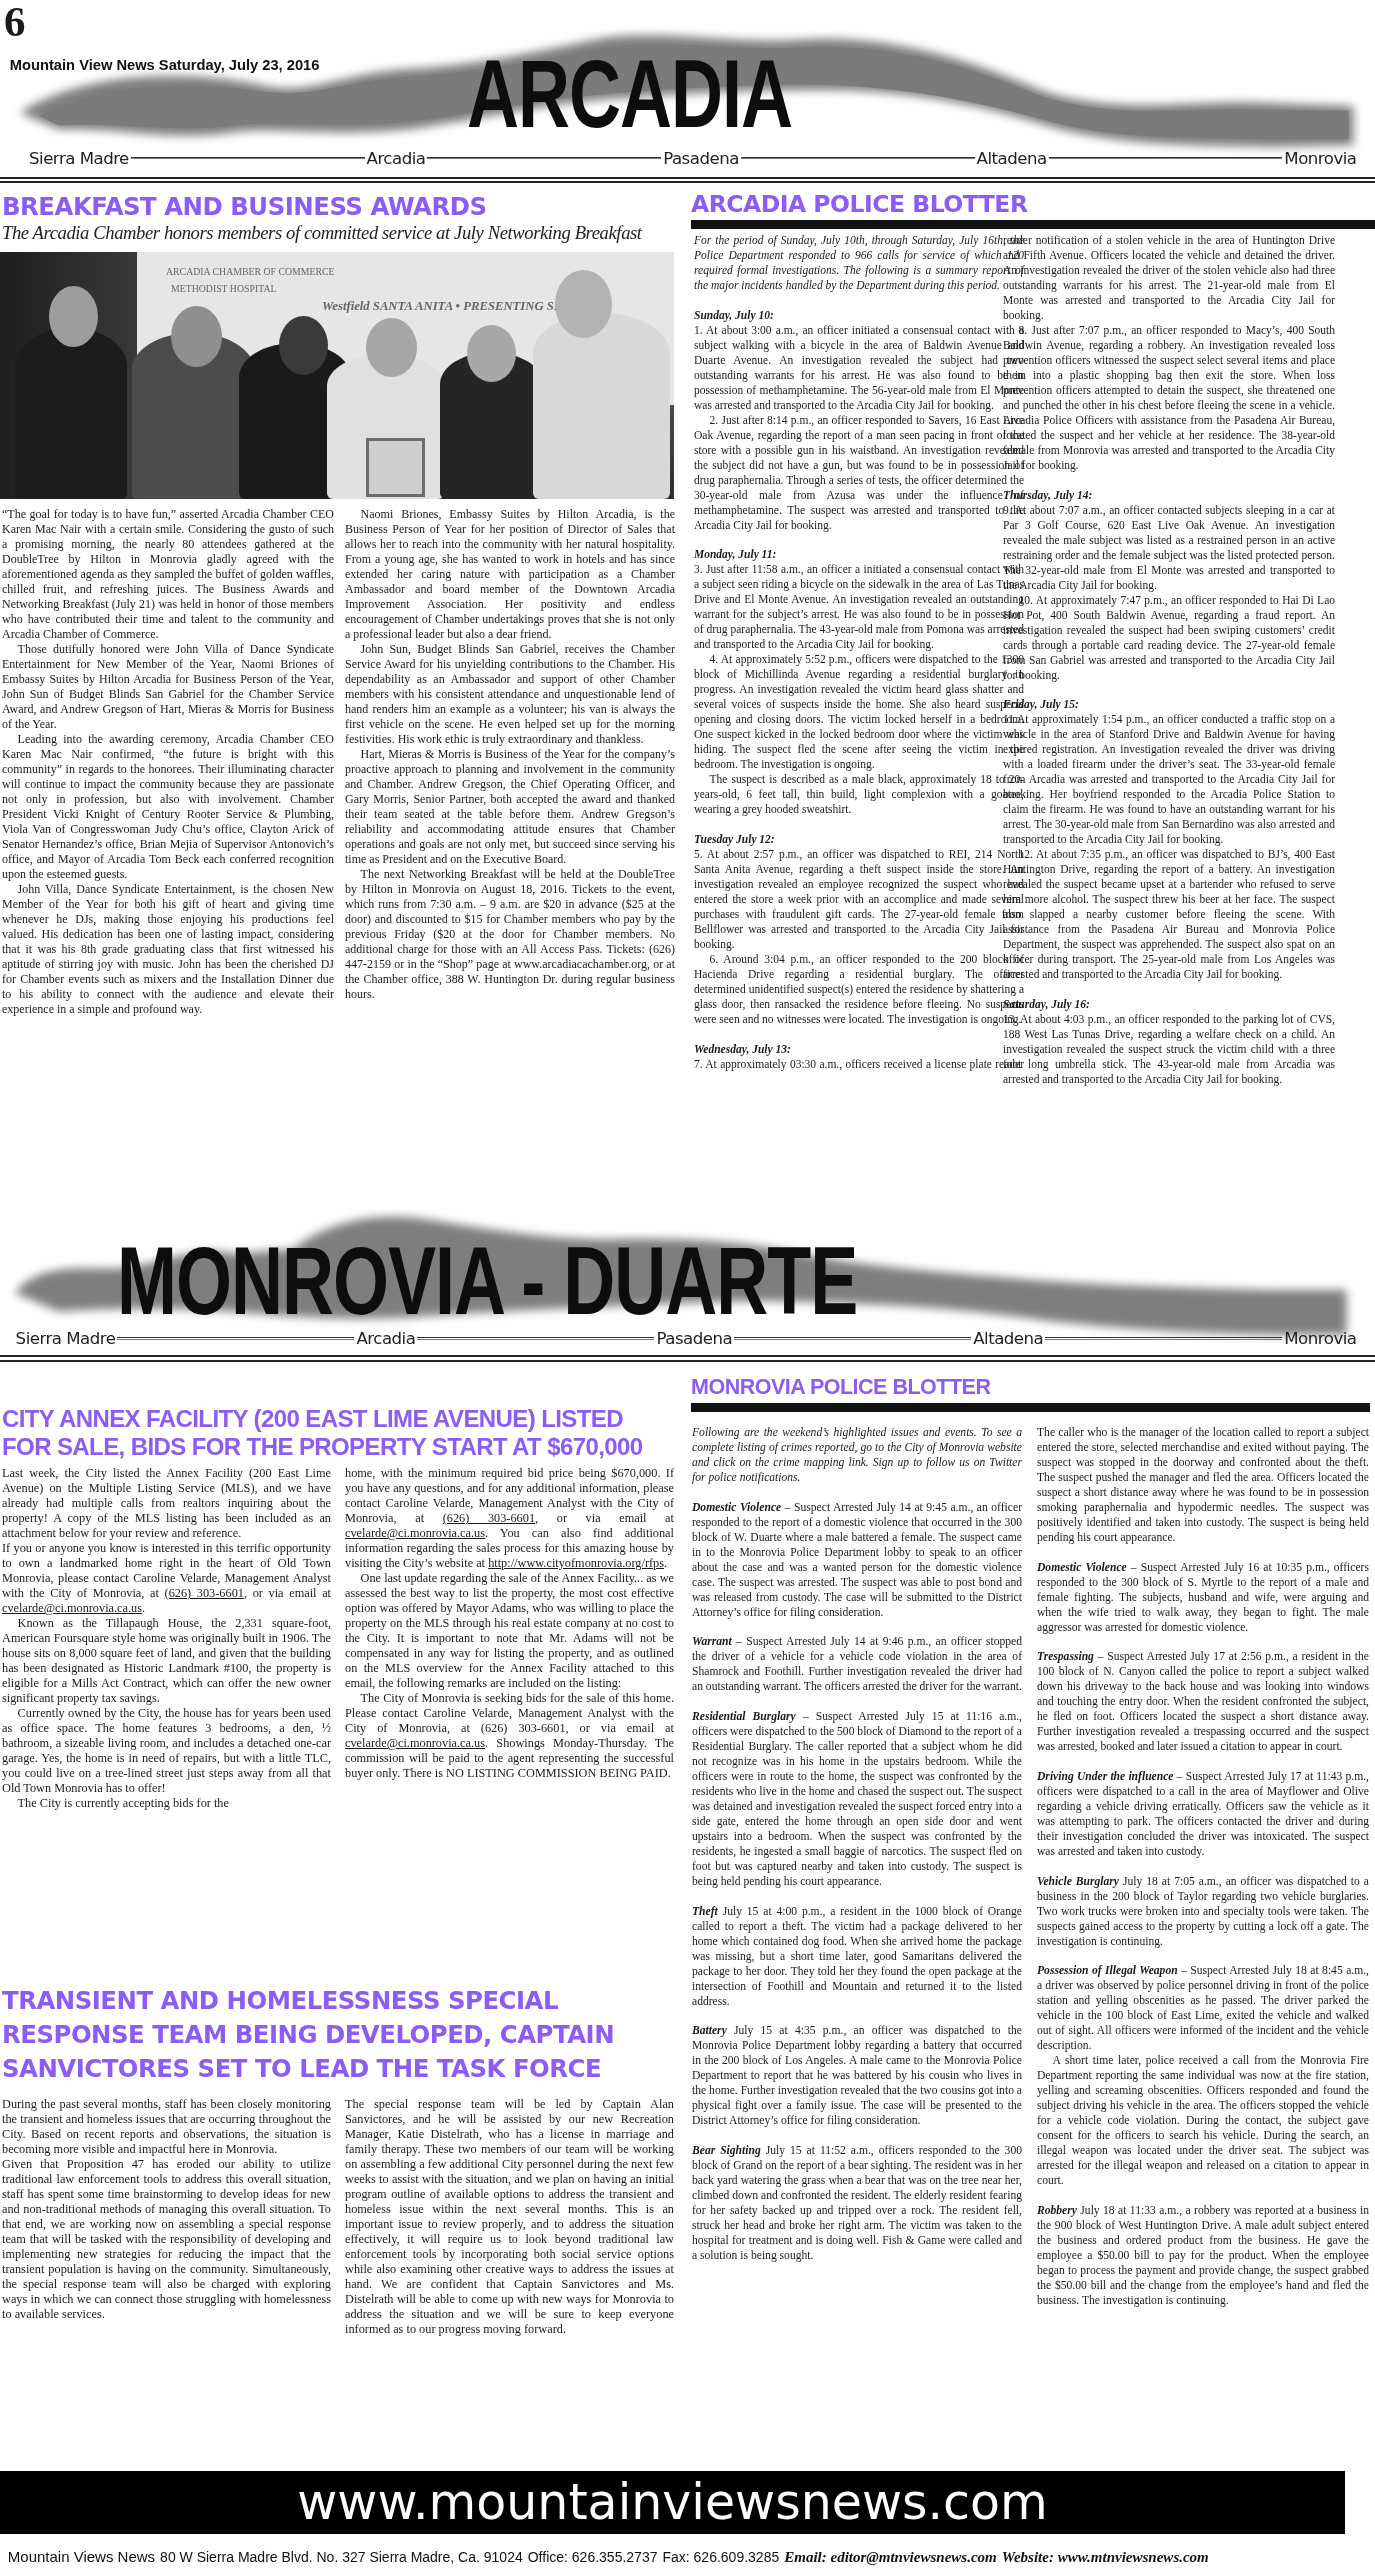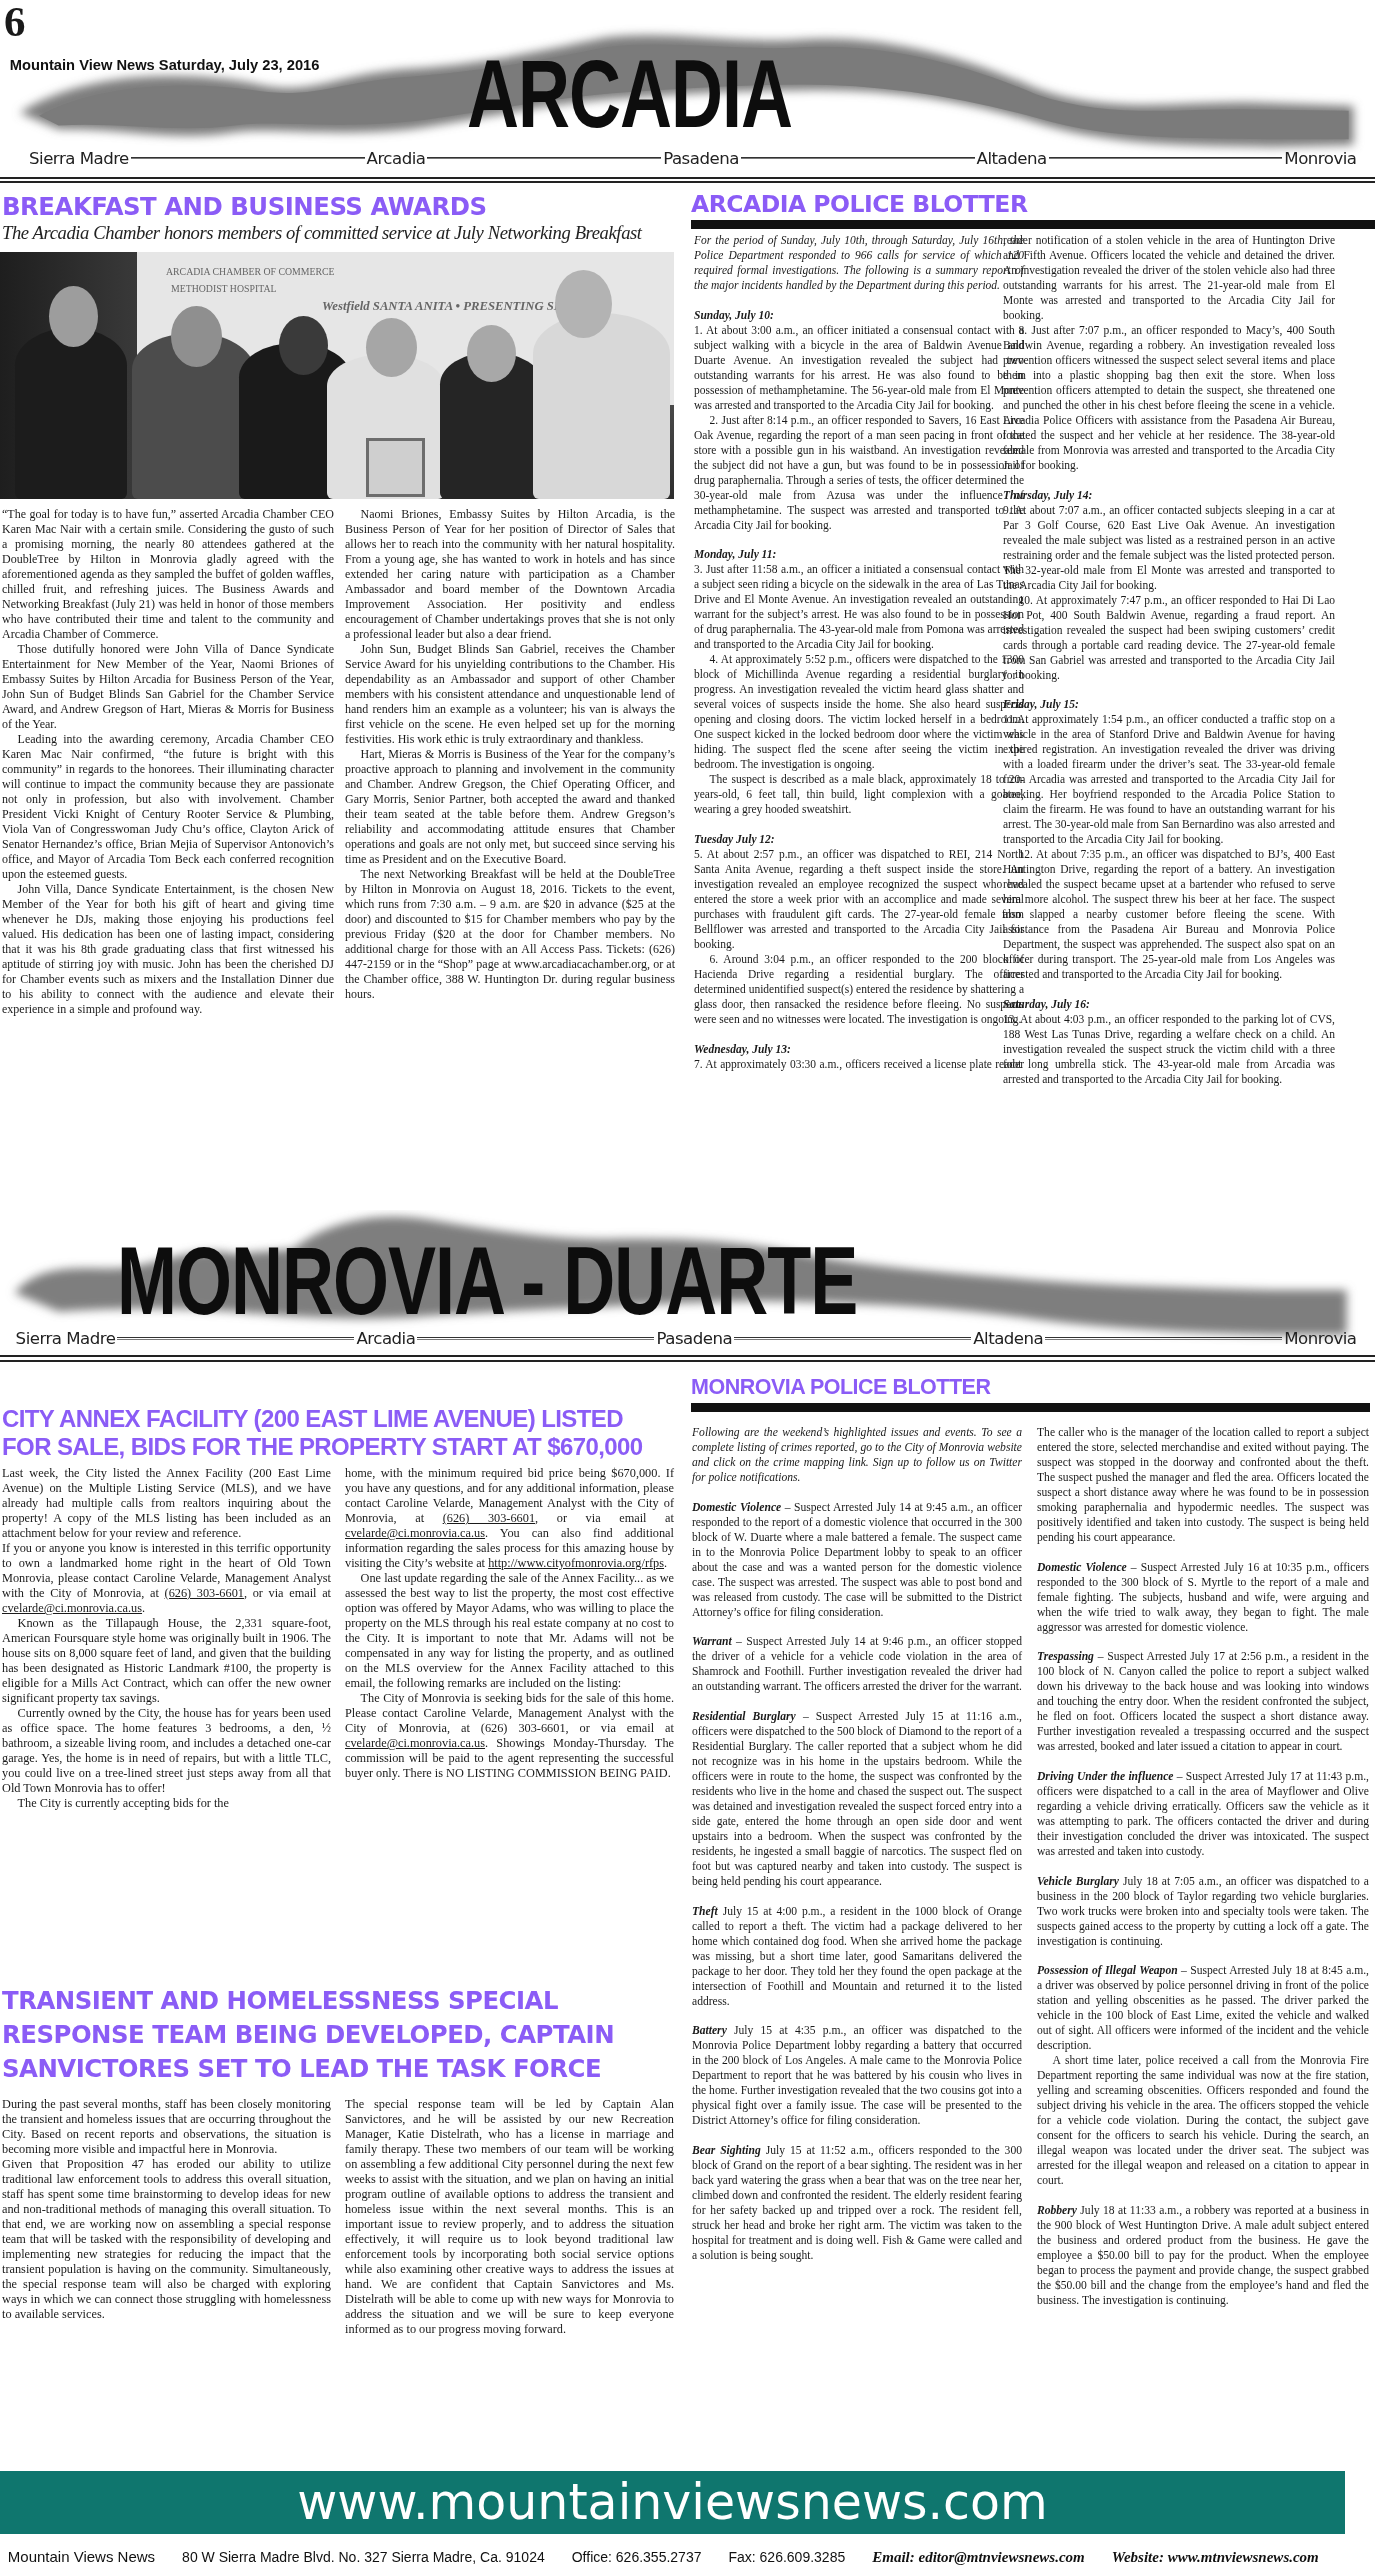--- a/index.html
+++ b/index.html
@@ -33,24 +33,24 @@
 
   .blotter-bar { position: absolute; height: 8.8px; background: #111; }
 
   .photo { position: absolute; background: linear-gradient(180deg, #7a7a7a 0%, #5a5a5a 40%, #2d2d2d 100%); overflow: hidden; padding-left: 31px; }
   .photo .backdrop { position: absolute; left: 137px; top: 0; right: 0; height: 62%; background: #e6e6e6; }
   .photo .curtain { position: absolute; left: 0; top: 0; width: 142px; height: 100%; background: linear-gradient(90deg,#1e1e1e,#3a3a3a); }
   .photo .sponsor { position: absolute; font-family: "Liberation Serif", serif; font-size: 9.8px; color: #666; }
   .photo .person { position: absolute; bottom: 0; border-radius: 50% 50% 5.9px 5.9px / 22% 22% 5.9px 5.9px; }
   .photo .head { position: absolute; border-radius: 50%; background: #b9b9b9; }
 
-  .url-bar { position: absolute; left: 0; top: 2471px; width: 1345px; height: 63px; background: #0f766e; display: flex; align-items: center; justify-content: center; }
+  .url-bar { position: absolute; left: 0; top: 2471px; width: 1345px; height: 63px; background: #000000; display: flex; align-items: center; justify-content: center; }
   .url-bar span { color: #fff; font-family: "DejaVu Sans", sans-serif; font-size: 49px; letter-spacing: 0px; }
 
-  .footer { position: absolute; left: 7.8px; top: 2548px; right: 7.8px; display: flex; gap: 27px; font-family: "Liberation Sans", sans-serif; font-size: 14px; color: #111; white-space: nowrap; align-items: baseline; }
+  .footer { position: absolute; left: 7.8px; top: 2548px; right: 7.8px; display: flex; gap: 5px; font-family: "Liberation Sans", sans-serif; font-size: 14px; color: #111; white-space: nowrap; align-items: baseline; }
   .footer .big { font-size: 15px; }
   .footer .ital { font-family: "Liberation Serif", serif; font-style: italic; font-weight: bold; font-size: 15px; }
 </style>
 </head>
 <body>
 
 <div class="page-num">6</div>
 <div class="masthead-date">Mountain View News  Saturday, July 23, 2016</div>
 
 <div class="banner" style="top:19.5px;height:166px;">

